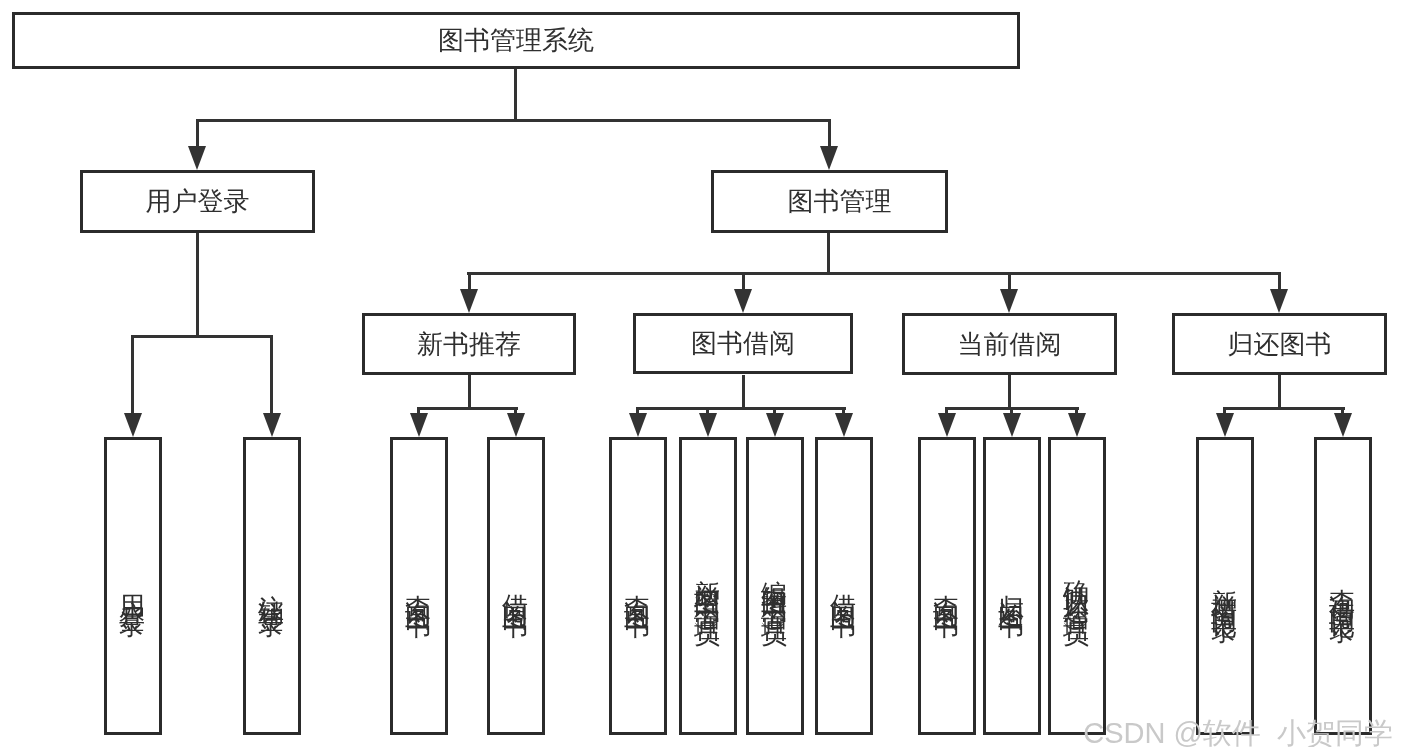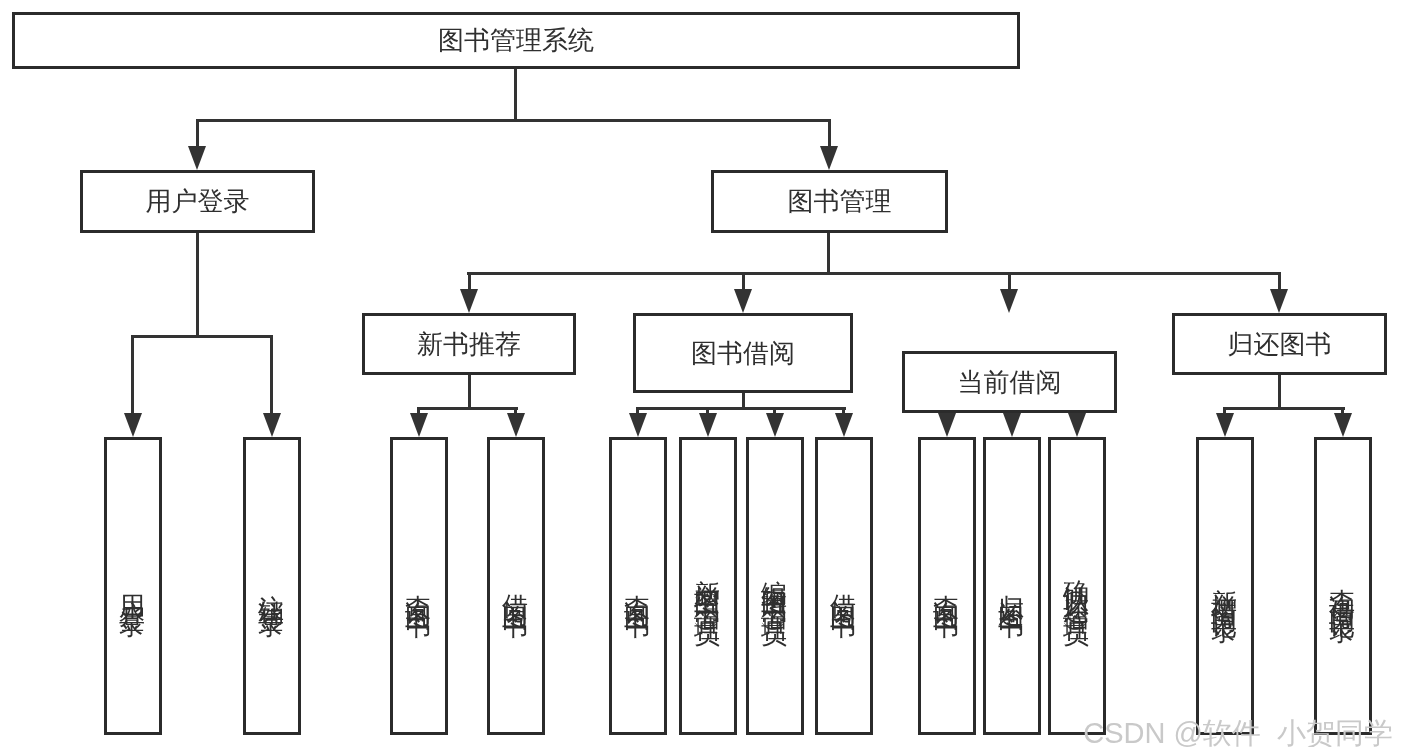--- a/index.html
+++ b/index.html
@@ -97,24 +97,24 @@
   <div class="vline" style="left:742px; top:275px; height:16px;"></div>
   <div class="ah" style="left:734px; top:289px;"></div>
   <div class="vline" style="left:1008px; top:275px; height:16px;"></div>
   <div class="ah" style="left:1000px; top:289px;"></div>
   <div class="vline" style="left:1278px; top:275px; height:16px;"></div>
   <div class="ah" style="left:1270px; top:289px;"></div>
 
   <div class="node" style="left:362px; top:313px; width:214px; height:62px;">
     <span>新书推荐</span>
   </div>
-  <div class="node" style="left:633px; top:313px; width:220px; height:80px;">
+  <div class="node" style="left:633px; top:313px; width:220px; height:61px;">
     <span>图书借阅</span>
   </div>
-  <div class="node" style="left:902px; top:313px; width:215px; height:62px;margin-top:38px;">
+  <div class="node" style="left:902px; top:313px; width:215px; height:62px;">
     <span>当前借阅</span>
   </div>
   <div class="node" style="left:1172px; top:313px; width:215px; height:62px;">
     <span>归还图书</span>
   </div>
 
   <div class="vline" style="left:468px; top:375px; height:32px;"></div>
   <div class="hline" style="left:417px; top:407px; width:101px;"></div>
   <div class="vline" style="left:417px; top:409px; height:8px;"></div>
   <div class="ah" style="left:410px; top:413px;"></div>

